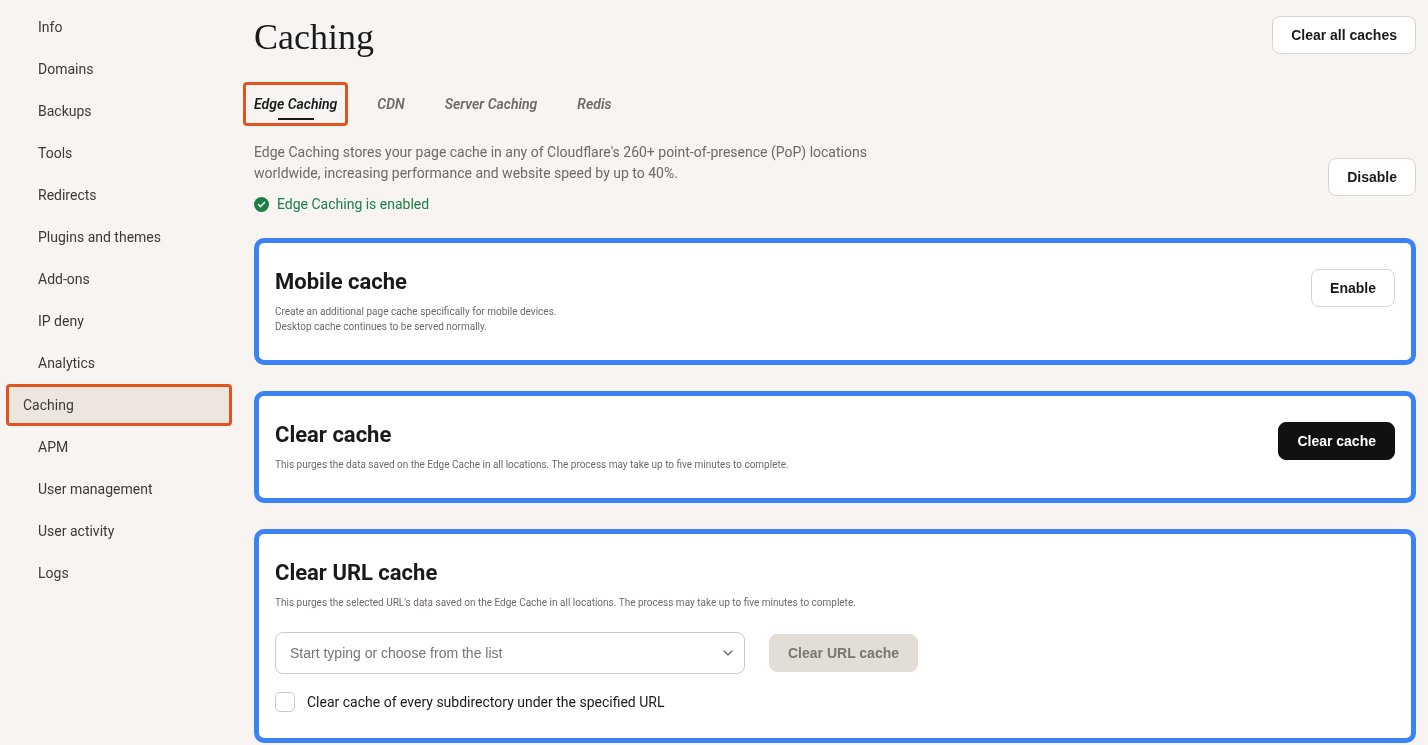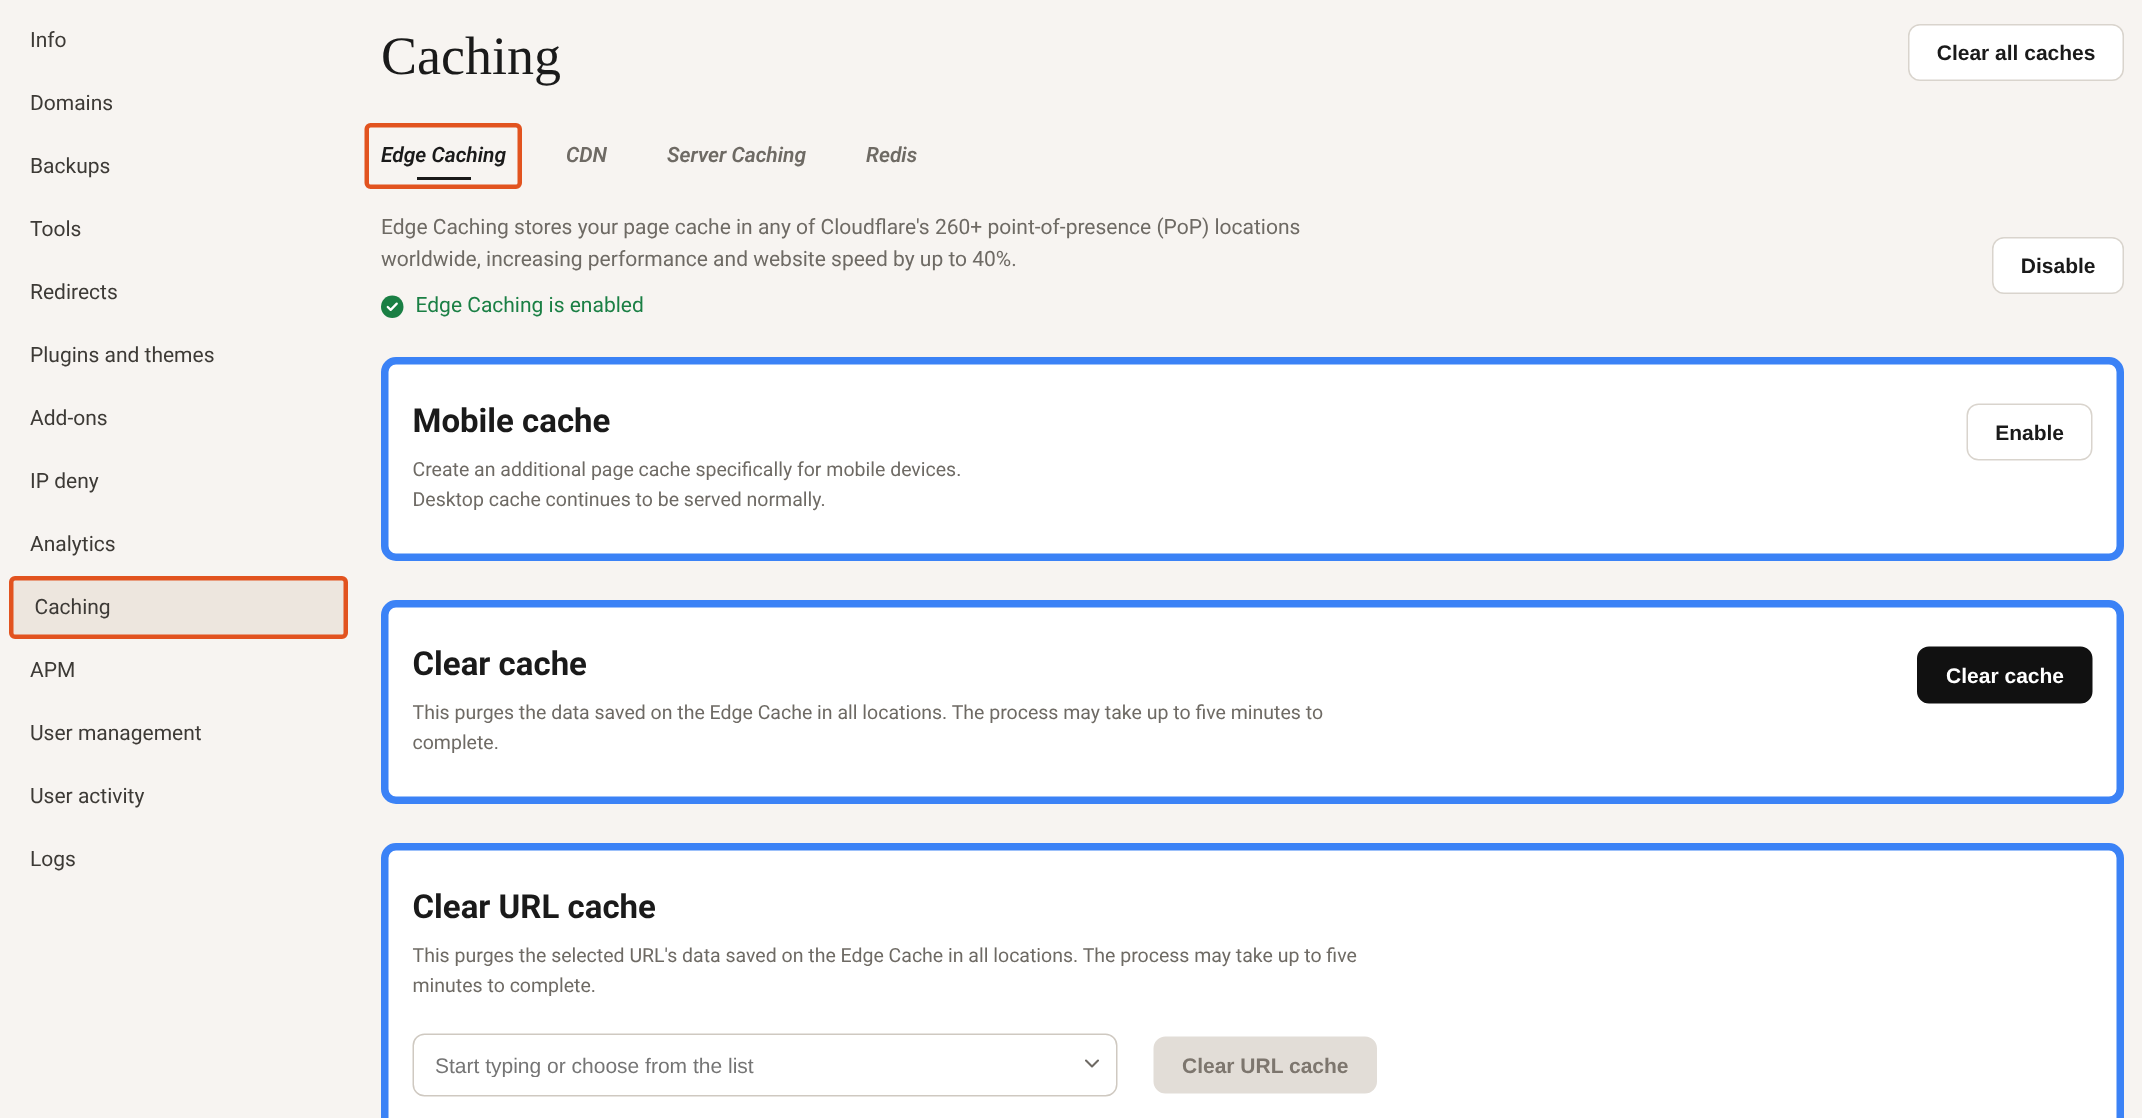--- a/index.html
+++ b/index.html
@@ -16,21 +16,21 @@
   .layout {
     display: flex;
     height: 100%;
   }
   .sidebar {
     width: 238px;
     flex-shrink: 0;
     padding-top: 6px;
   }
   .side-item {
-    padding: 13px 20px;
+    padding: 13px 38px;
     color: #3d3a36;
     font-size: 14px;
     cursor: pointer;
   }
   .side-item.active {
     background: #ede6de;
     border: 3px solid #e2531f;
     border-radius: 4px;
     margin: 0 6px;
     padding: 10px 14px;
@@ -155,21 +155,21 @@
     gap:24px;
   }
   .card-title{
     font-size:22px;
     font-weight:700;
     color:#1a1a1a;
     margin-bottom:10px;
   }
   .card-desc{
     color:#6e6a64;
-    font-size:13px;
+    font-size:10px;
     line-height:1.5;
     max-width:640px;
   }
 
   .url-row{
     display:flex;
     gap:24px;
     align-items:center;
     margin-top:22px;
   }

